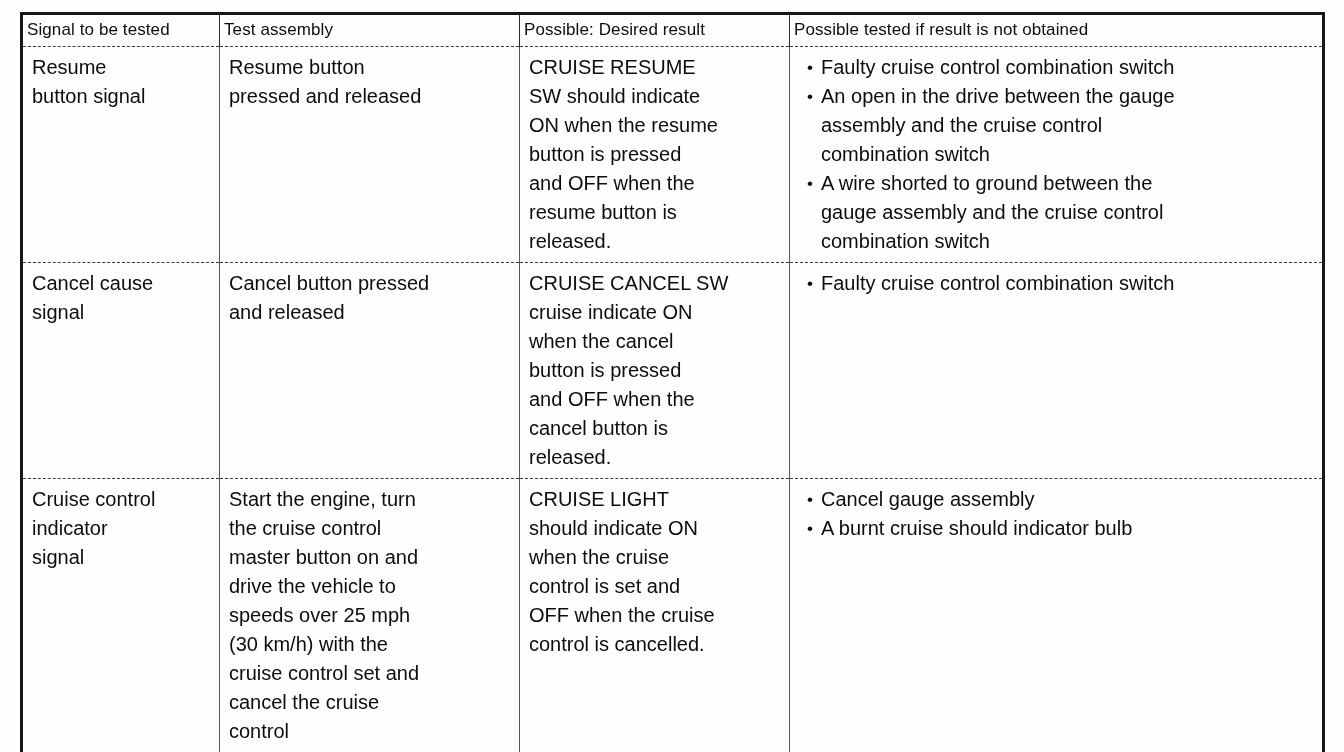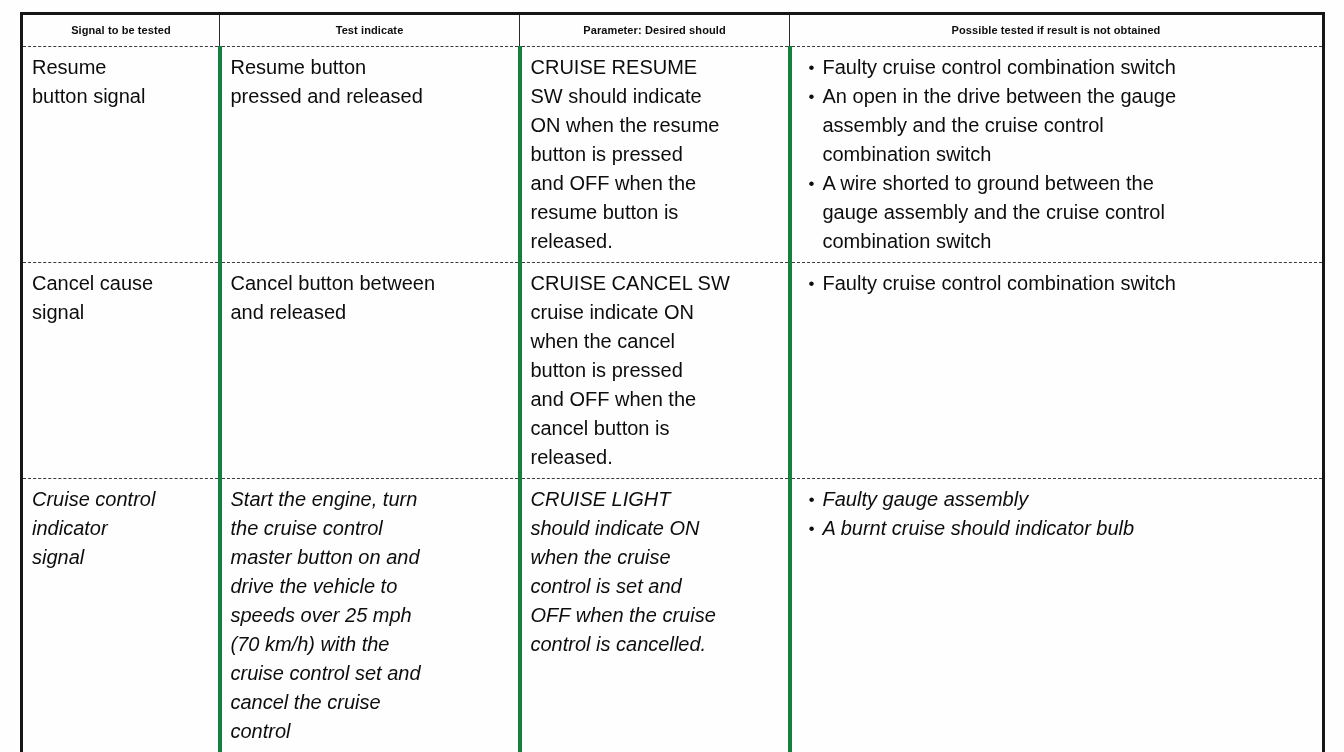--- a/index.html
+++ b/index.html
@@ -16,44 +16,44 @@
     padding: 12px 20px 0 20px;
     background: #fefefe;
   }
   table.diag-table {
     border-collapse: collapse;
     table-layout: fixed;
     width: 1302px;
     border: 3px solid #161616;
   }
   table.diag-table th {
-    font-size: 11px;
-    font-weight: bold;
-    text-align: center;
+    font-size: 17px;
+    font-weight: normal;
+    text-align: left;
     vertical-align: middle;
     padding: 3px 4px 4px 4px;
     border-left: 1px solid #2a2a2a;
     border-bottom: 1px dashed #3a3a3a;
     height: 24px;
     letter-spacing: 0.1px;
   }
   table.diag-table th:first-child { border-left: none; }
   table.diag-table td {
     font-size: 20px;
     line-height: 29px;
     vertical-align: top;
     text-align: left;
     padding: 6px 10px 6px 9px;
-    border-left: 4px solid #15803d;
+    border-left: 1px solid #15803d;
     border-top: 1px dashed #3a3a3a;
   }
   table.diag-table td:first-child { border-left: none; }
   tr.row-1 td { height: 200px; }
   tr.row-2 td { height: 198px; }
-  tr.row-3 td { height: 256px; font-style: italic; }
+  tr.row-3 td { height: 256px; }
   .cell { white-space: pre-line; }
   .causes { display: block; }
   .cause {
     display: flex;
     align-items: flex-start;
   }
   .bullet {
     flex: 0 0 22px;
     font-size: 17px;
     line-height: 29px;
@@ -71,22 +71,22 @@
   <table class="diag-table">
     <colgroup>
       <col style="width:198px">
       <col style="width:300px">
       <col style="width:270px">
       <col style="width:534px">
     </colgroup>
     <thead>
       <tr>
         <th>Signal to be tested</th>
-        <th>Test indicate</th>
-        <th>Parameter: Desired should</th>
+        <th>Test assembly</th>
+        <th>Possible: Desired result</th>
         <th>Possible tested if result is not obtained</th>
       </tr>
     </thead>
     <tbody>
       <tr class="row-1">
         <td class="cell">Resume
 button signal</td>
         <td class="cell">Resume button
 pressed and released</td>
         <td class="cell">CRUISE RESUME
@@ -113,21 +113,21 @@
               <span class="cause-text">A wire shorted to ground between the
 gauge assembly and the cruise control
 combination switch</span>
             </div>
           </div>
         </td>
       </tr>
       <tr class="row-2">
         <td class="cell">Cancel cause
 signal</td>
-        <td class="cell">Cancel button between
+        <td class="cell">Cancel button pressed
 and released</td>
         <td class="cell">CRUISE CANCEL SW
 cruise indicate ON
 when the cancel
 button is pressed
 and OFF when the
 cancel button is
 released.</td>
         <td>
           <div class="causes">
@@ -140,35 +140,35 @@
       </tr>
       <tr class="row-3">
         <td class="cell">Cruise control
 indicator
 signal</td>
         <td class="cell">Start the engine, turn
 the cruise control
 master button on and
 drive the vehicle to
 speeds over 25 mph
-(70 km/h) with the
+(30 km/h) with the
 cruise control set and
 cancel the cruise
 control</td>
         <td class="cell">CRUISE LIGHT
 should indicate ON
 when the cruise
 control is set and
 OFF when the cruise
 control is cancelled.</td>
         <td>
           <div class="causes">
             <div class="cause">
               <span class="bullet">•</span>
-              <span class="cause-text">Faulty gauge assembly</span>
+              <span class="cause-text">Cancel gauge assembly</span>
             </div>
             <div class="cause">
               <span class="bullet">•</span>
               <span class="cause-text">A burnt cruise should indicator bulb</span>
             </div>
           </div>
         </td>
       </tr>
     </tbody>
   </table>

